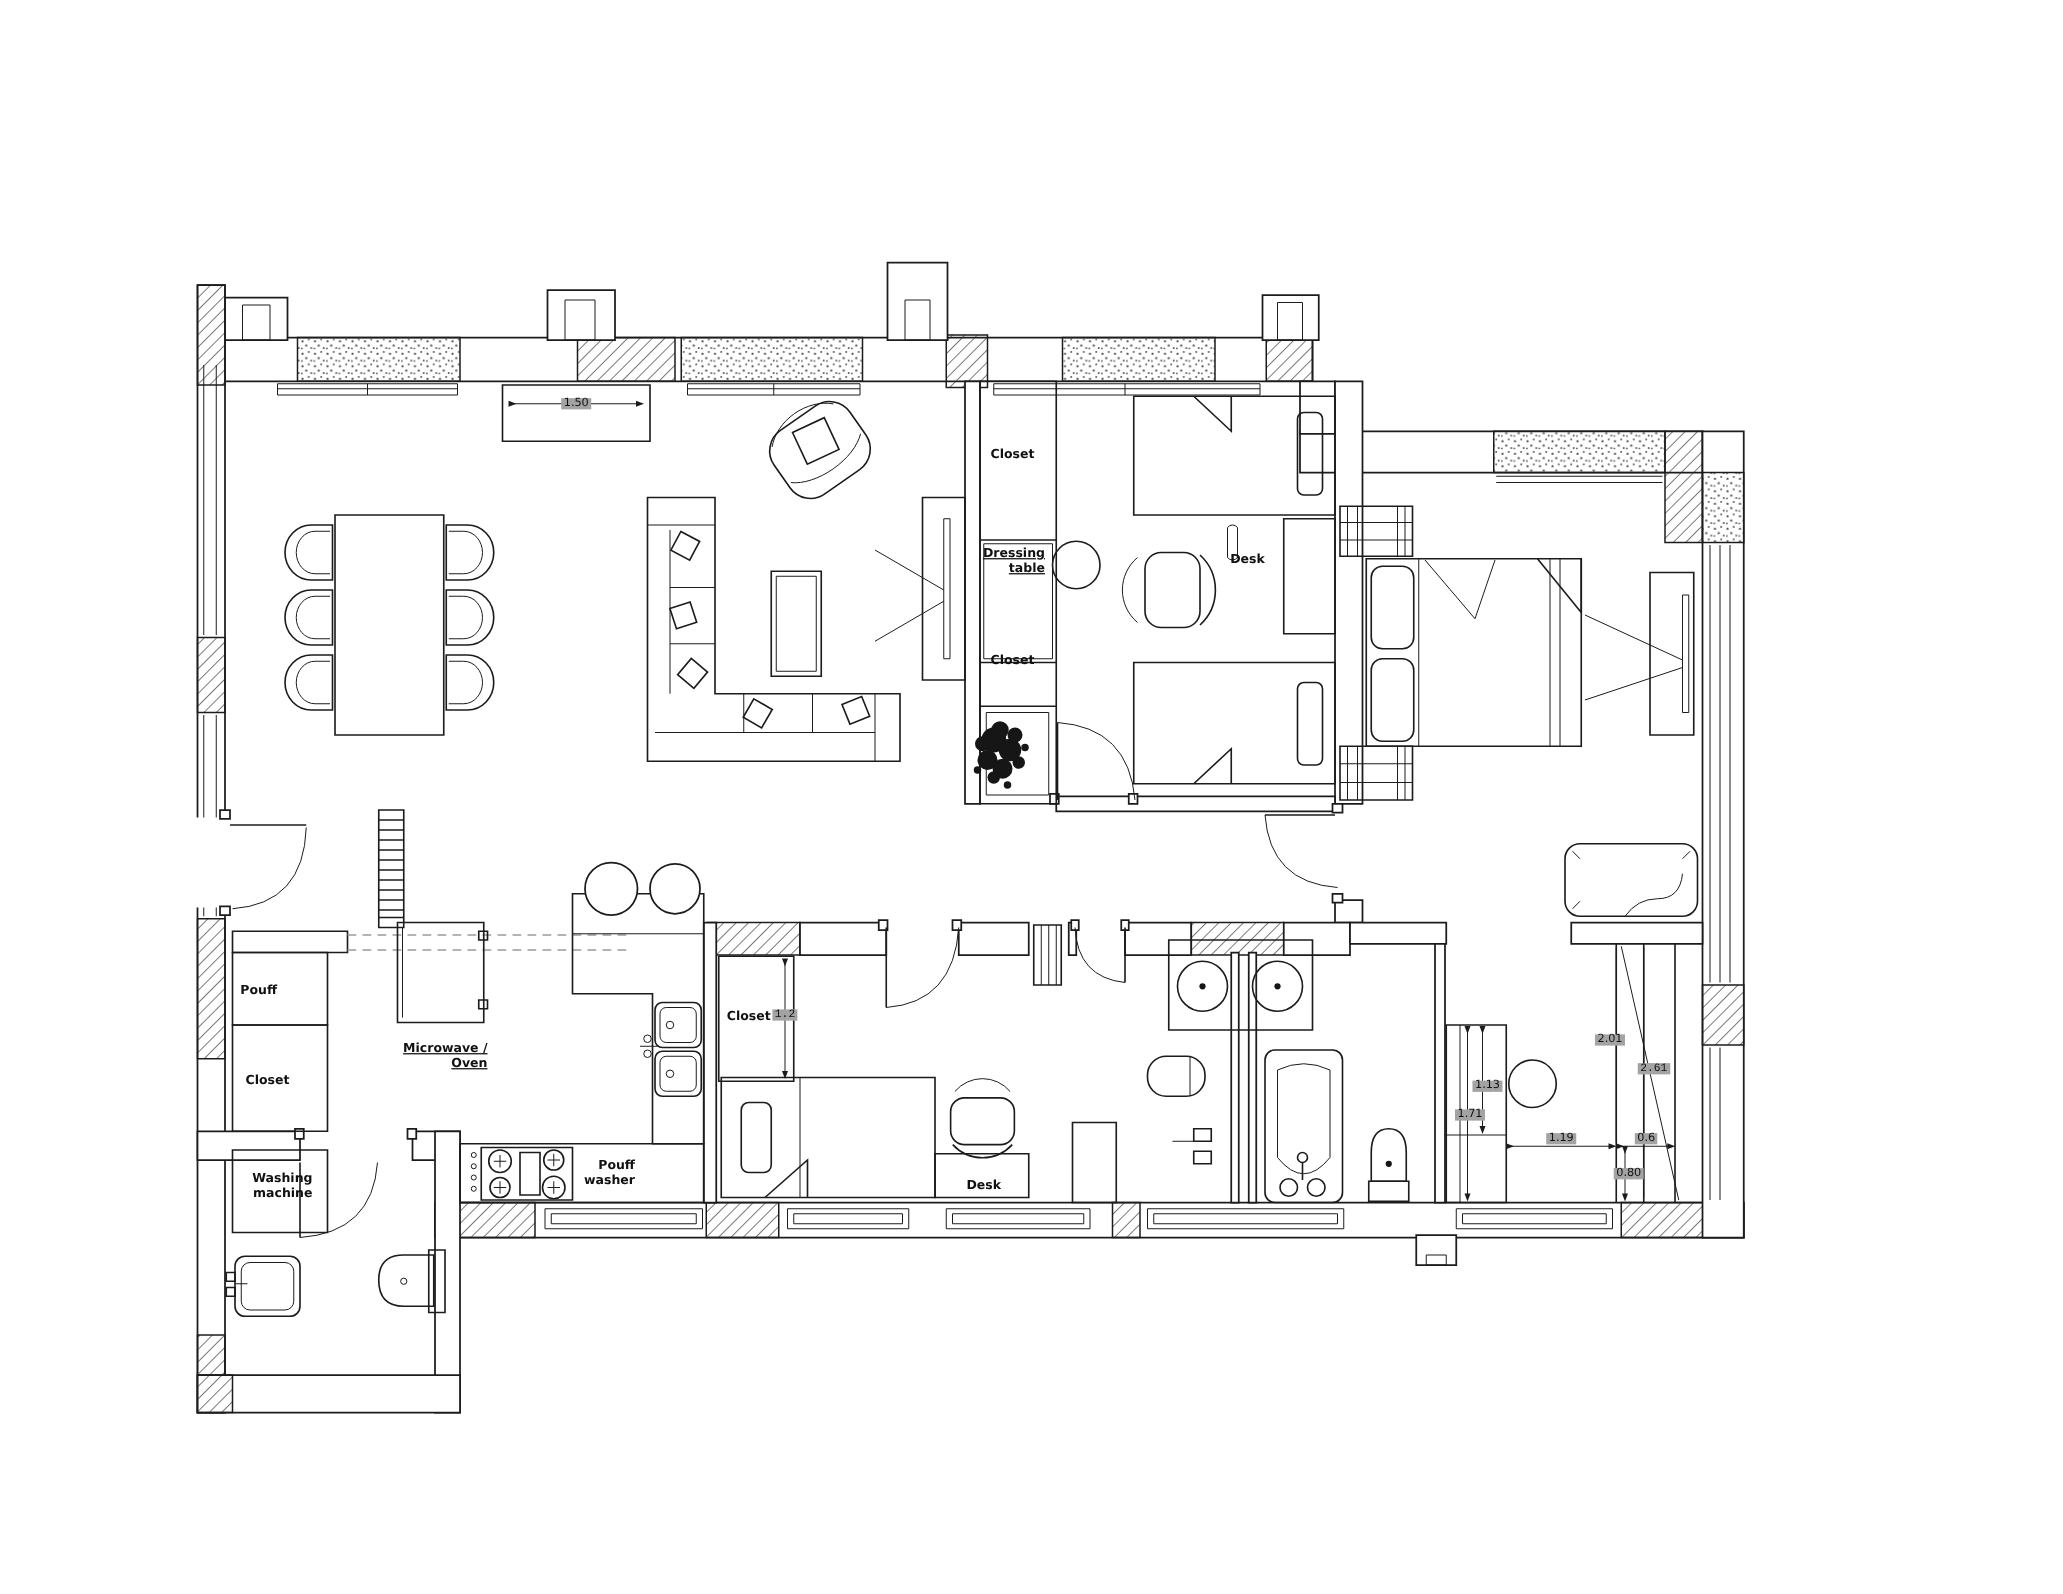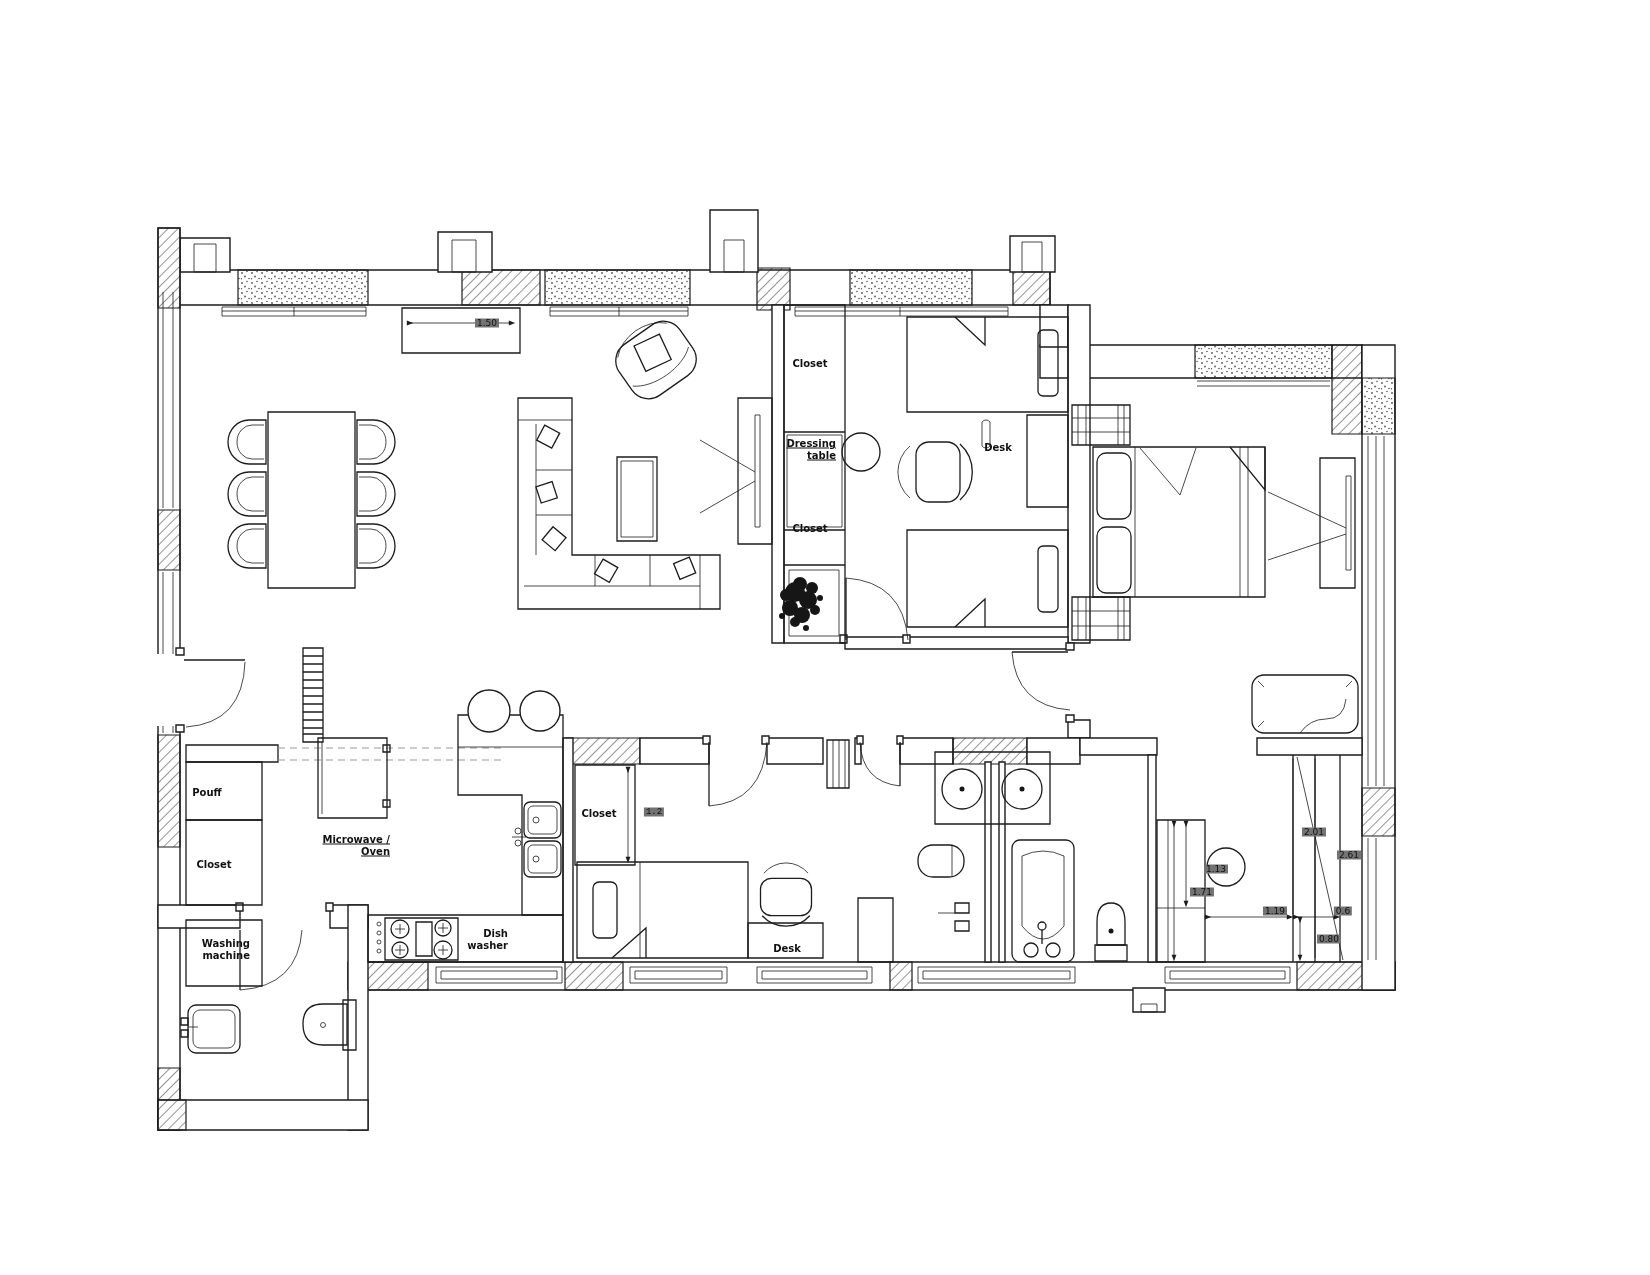--- a/index.html
+++ b/index.html
@@ -12,21 +12,21 @@
   .w  {stroke:#1c1c1c;stroke-width:1.4;fill:#ffffff;}
   .hat{stroke:#1c1c1c;stroke-width:1.2;fill:url(#hat);}
   .stip{stroke:#1c1c1c;stroke-width:1.2;fill:url(#stip);}
   .blk{fill:#161616;stroke:none;}
   .cl {stroke:#8a8a8a;stroke-width:0.9;fill:none;stroke-dasharray:15 5 4 5;}
   .dsh{stroke:#9a9a9a;stroke-width:1.1;fill:none;stroke-dasharray:7 5;}
   .dim{stroke:#1c1c1c;stroke-width:0.8;fill:none;}
   .lbl{position:absolute;transform:translate(-50%,-50%);color:#111;
        font-size:10px;font-weight:700;line-height:1.15;text-align:right;white-space:pre-line;}
   .dimlbl{position:absolute;transform:translate(-50%,-50%);color:#111;
-       font-size:9px;font-weight:400;background:#737373;padding:0 2px;line-height:1;margin-left:26px;}
+       font-size:9px;font-weight:400;background:#a3a3a3;padding:0 2px;line-height:1;}
 </style>
 </head>
 <body>
 
 <div class="plan">
 <svg width="1650" height="1275" viewBox="0 0 1650 1275">
   <defs>
     <pattern id="hat" width="7" height="7" patternUnits="userSpaceOnUse" patternTransform="rotate(45)">
       <line x1="0" y1="0" x2="0" y2="7" stroke="#2a2a2a" stroke-width="1"></line>
     </pattern>
@@ -458,26 +458,26 @@
 </svg>
 
 <div class="lbl" style="left:810px;top:364px;">Closet</div>
 <div class="lbl" style="left:808px;top:449px;width:56px;text-decoration:underline;">Dressing table</div>
 <div class="lbl" style="left:810px;top:529px;">Closet</div>
 <div class="lbl" style="left:998px;top:448px;">Desk</div>
 <div class="lbl" style="left:207px;top:793px;">Pouff</div>
 <div class="lbl" style="left:214px;top:865px;">Closet</div>
 <div class="lbl" style="left:214px;top:949px;width:72px;">Washing machine</div>
 <div class="lbl" style="left:348px;top:845px;width:84px;text-decoration:underline;">Microwave / Oven</div>
-<div class="lbl" style="left:482px;top:939px;width:52px;">Dish washer</div>
+<div class="lbl" style="left:482px;top:939px;width:52px;">Pouff washer</div>
 <div class="lbl" style="left:599px;top:814px;">Closet</div>
 <div class="lbl" style="left:787px;top:949px;">Desk</div>
 
 <div class="dimlbl" style="left:461px;top:323px;">1.50</div>
 <div class="dimlbl" style="left:628px;top:812px;font-family:Liberation Mono, monospace;">1.2</div>
 <div class="dimlbl" style="left:1190px;top:869px;">1.13</div>
 <div class="dimlbl" style="left:1176px;top:892px;">1.71</div>
 <div class="dimlbl" style="left:1249px;top:911px;">1.19</div>
 <div class="dimlbl" style="left:1317px;top:911px;">0.6</div>
 <div class="dimlbl" style="left:1303px;top:939px;">0.80</div>
 <div class="dimlbl" style="left:1288px;top:832px;">2.01</div>
-<div class="dimlbl" style="left:1323px;top:855px;">2.61</div>
+<div class="dimlbl" style="left:1323px;top:855px;font-family:Liberation Mono, monospace;">2.61</div>
 </div>
 
 </body></html>

